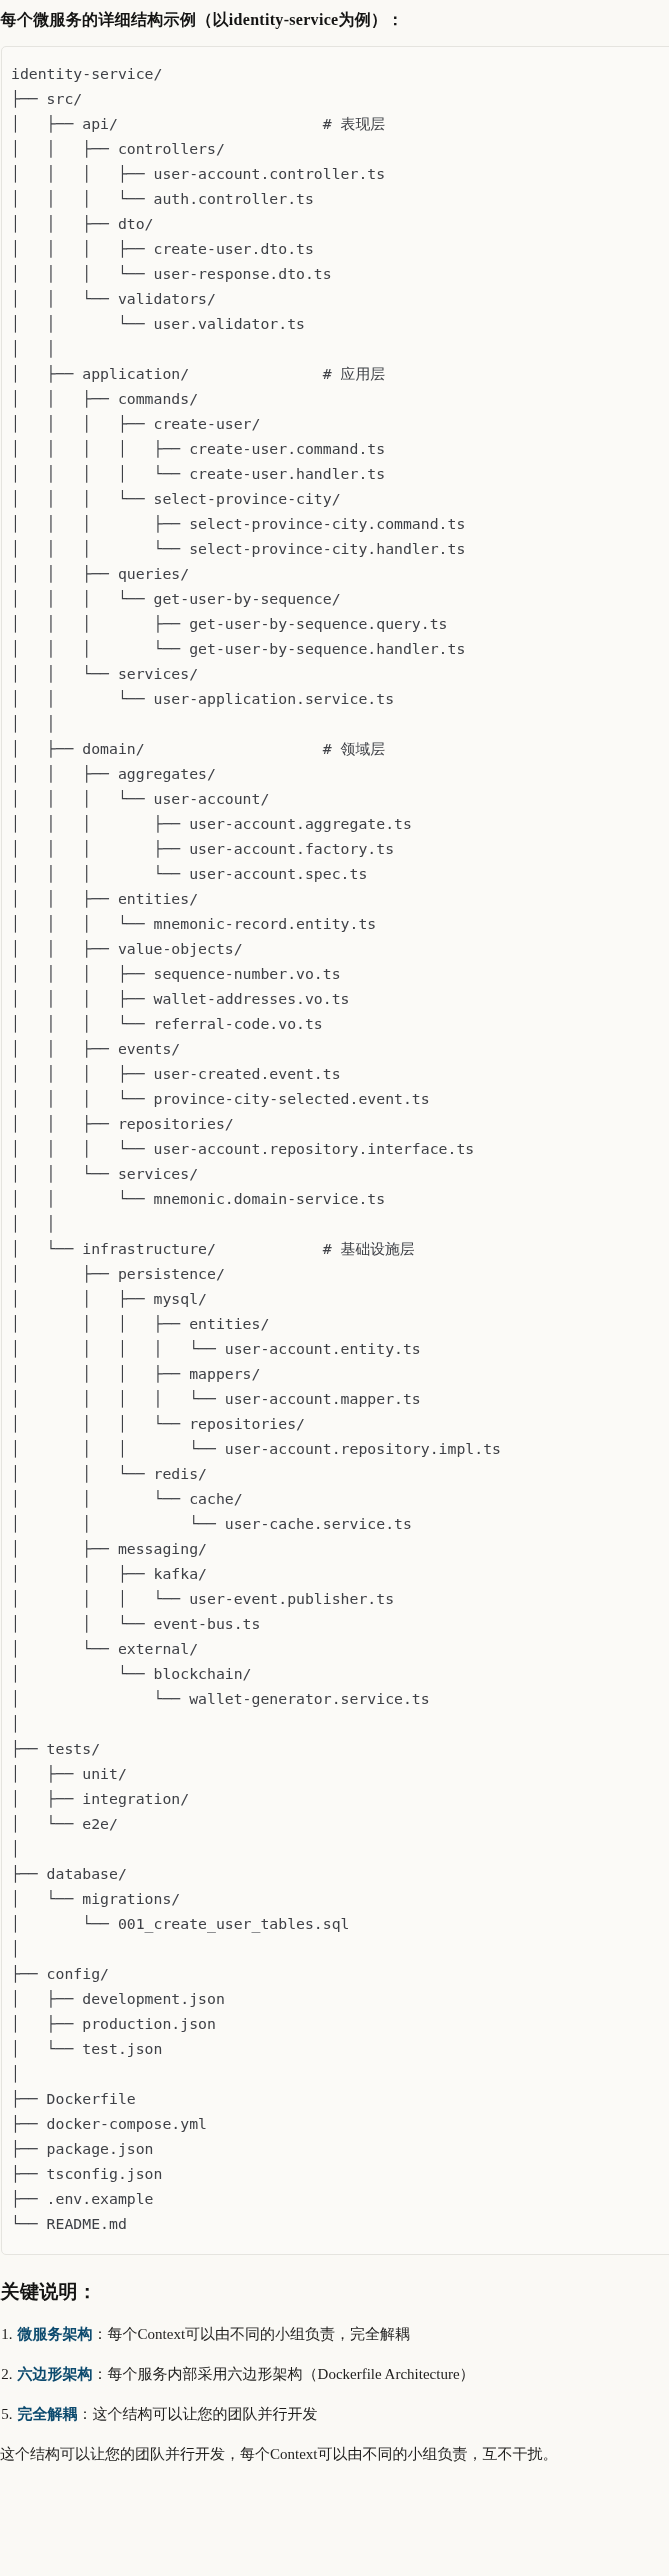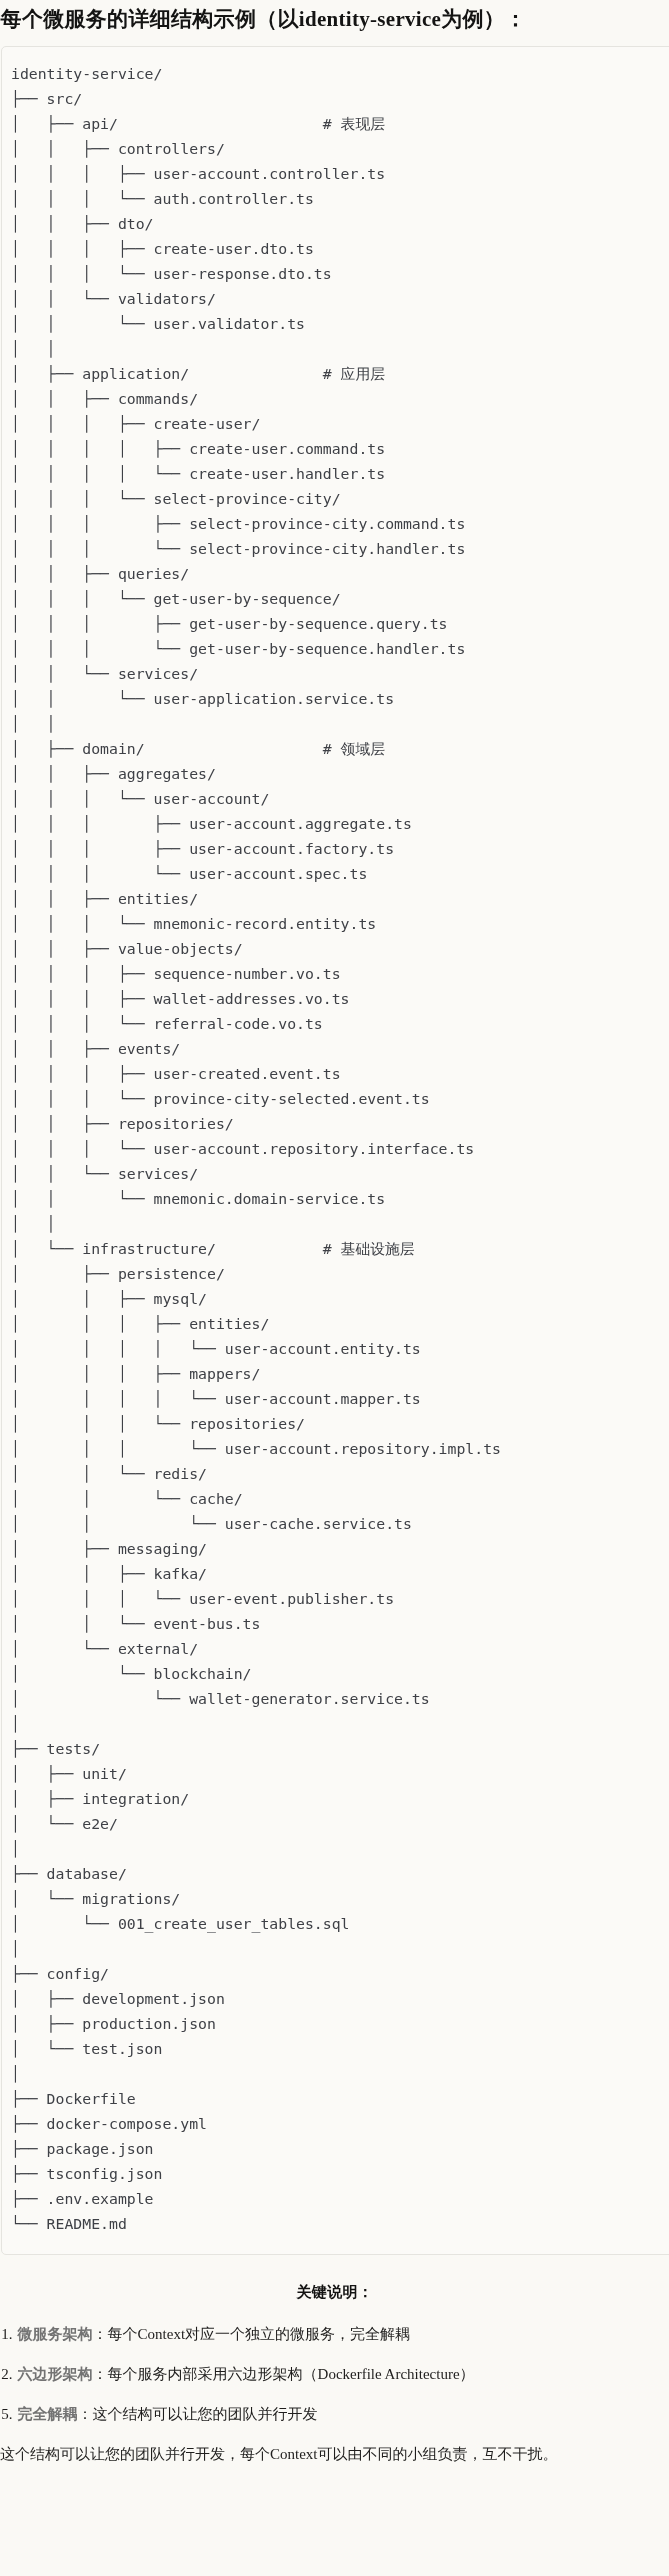--- a/index.html
+++ b/index.html
@@ -14,21 +14,21 @@
     min-height: 2576px;
     box-sizing: border-box;
     font-family: "Liberation Serif", "DejaVu Serif", serif;
     color: #1F1E1D;
   }
   .doc-title {
     margin: 0;
     padding: 6.9px 0 0 0.6px;
     font-family: "Liberation Serif", "DejaVu Serif", serif;
     font-weight: 700;
-    font-size: 21px;
+    font-size: 16px;
     line-height: 25px;
     color: #141413;
     letter-spacing: 0.3px;
   }
   .code-box {
     box-sizing: border-box;
     margin: 14.4px 0 0 0.6px;
     width: 676px;
     border: 0.6px solid #E5E4DF;
     border-radius: 5px;
@@ -41,42 +41,41 @@
     font-size: 14.8px;
     line-height: 25px;
     color: #3E4046;
     white-space: pre;
   }
   .notes-heading {
     margin: 0;
     padding: 24px 0 0 0.6px;
     font-family: "Liberation Serif", "DejaVu Serif", serif;
     font-weight: 700;
-    font-size: 15px;
+    font-size: 19px;
     line-height: 26px;
     color: #141413;
     letter-spacing: 0.3px;
-    text-align: center;
   }
   .notes-list {
     margin: 0;
     padding: 19px 0 0 1.3px;
   }
   .note-item {
     font-size: 15px;
     line-height: 21px;
     margin-bottom: 19px;
     color: #1F1E1D;
   }
   .note-item .num {
     margin-right: 5px;
   }
   .note-item .label {
     font-weight: 700;
-    color: #737373;
+    color: #0c4a6e;
   }
   .closing-par {
     margin: 0;
     padding: 0 0 8.8px 0;
     font-size: 15px;
     line-height: 21px;
     color: #1F1E1D;
   }
 </style>
 </head>
@@ -174,21 +173,21 @@
 ├── tsconfig.json
 ├── .env.example
 └── README.md</pre>
   </div>
 
   <h2 class="notes-heading">关键说明：</h2>
 
   <div class="notes-list">
 
       <div class="note-item">
-        <span class="num">1.</span><span class="label">微服务架构</span><span class="text">：每个Context对应一个独立的微服务，完全解耦</span>
+        <span class="num">1.</span><span class="label">微服务架构</span><span class="text">：每个Context可以由不同的小组负责，完全解耦</span>
       </div>
 
       <div class="note-item">
         <span class="num">2.</span><span class="label">六边形架构</span><span class="text">：每个服务内部采用六边形架构（Dockerfile Architecture）</span>
       </div>
 
 
 
       <div class="note-item">
         <span class="num">5.</span><span class="label">完全解耦</span><span class="text">：这个结构可以让您的团队并行开发</span>

